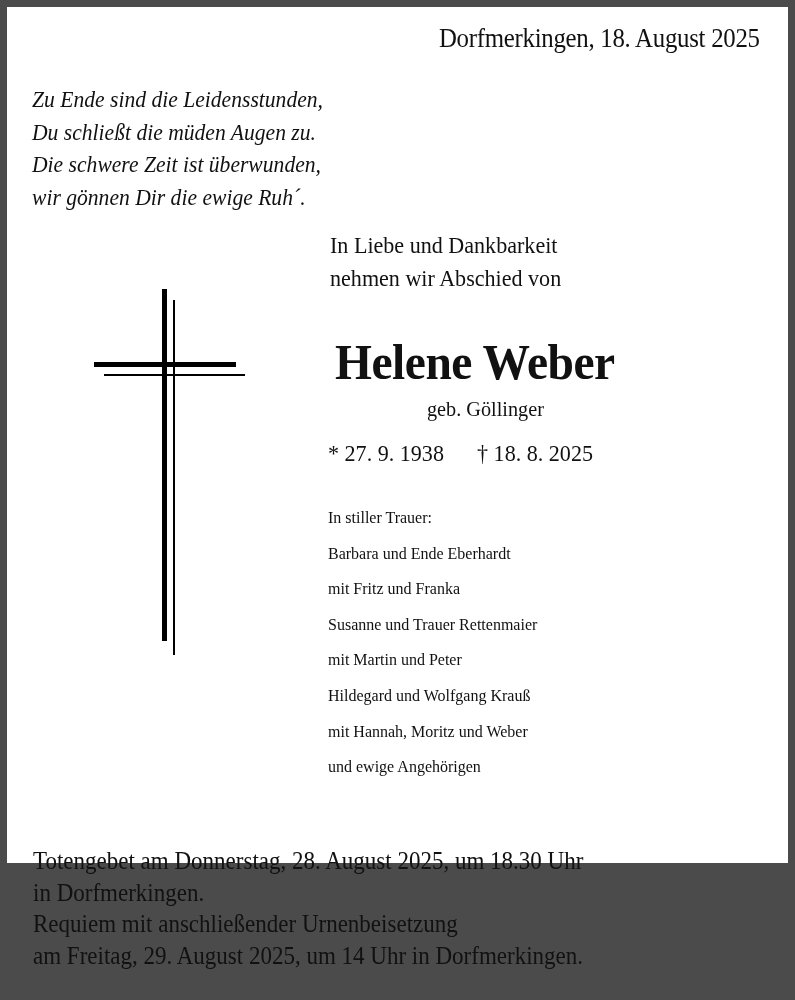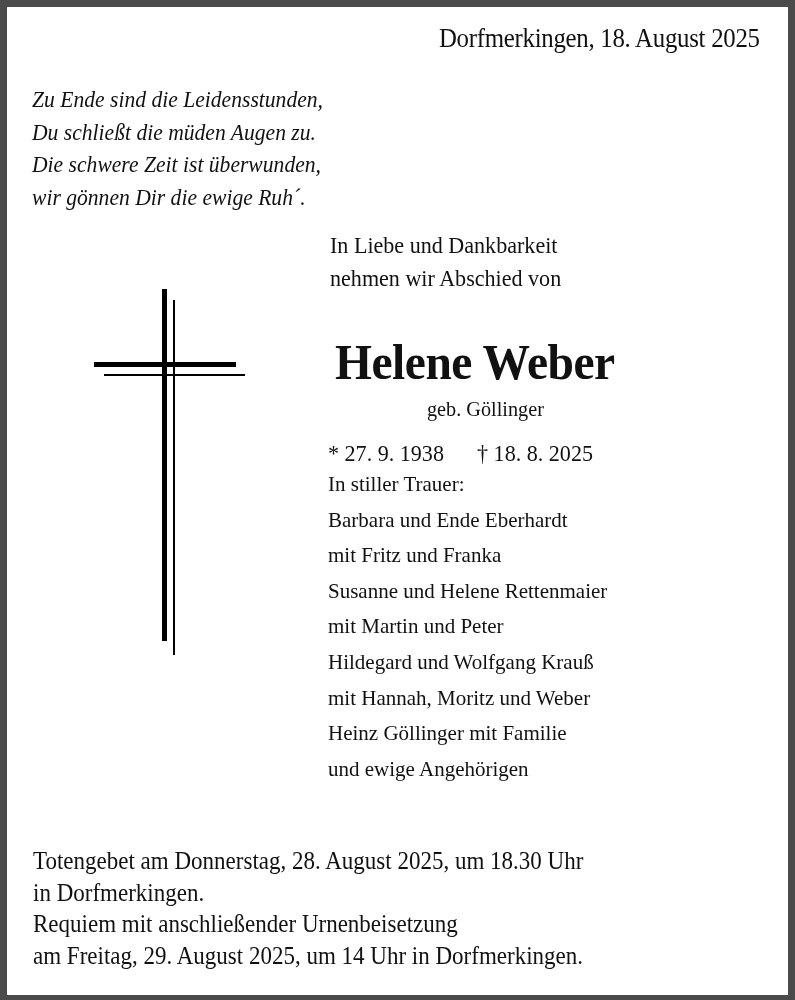--- a/index.html
+++ b/index.html
@@ -1,27 +1,27 @@
 <!DOCTYPE html>
 <html><head>
 <meta charset="utf-8">
 <style>
   html, body { margin:0; padding:0; }
   body { width:795px; height:1000px; background:#4b4b4b; position:relative; overflow:hidden;
          font-family:"Liberation Serif", serif; color:#111; }
-  .page { position:absolute; left:7px; top:7px; width:781px; height:988px; background:#fff; }
+  .page { position:absolute; left:7px; top:7px; width:781px; height:856px; background:#fff; }
   .abs { position:absolute; white-space:nowrap; }
   .date { right:28px; top:16px; font-size:27px; letter-spacing:-0.3px; transform:scaleX(0.92); transform-origin:right top; }
   .poem { left:25px; top:76px; font-style:italic; font-size:24px; line-height:32.5px; transform:scaleX(0.9); transform-origin:left top; }
   .intro { left:323px; top:222px; font-size:24px; line-height:33px; transform:scaleX(0.92); transform-origin:left top; }
   .name { left:328px; top:326px; font-size:50px; font-weight:bold; letter-spacing:-0.5px; transform:scaleX(0.95); transform-origin:left top; }
   .maiden { left:420px; top:389px; font-size:22px; transform:scaleX(0.92); transform-origin:left top; }
   .dates { left:321px; top:433px; font-size:24px; transform:scaleX(0.92); transform-origin:left top; }
   .dates .death { margin-left:36px; }
-  .mourners { left:321px; top:460px; font-size:21px; line-height:35.6px; }
+  .mourners { left:321px; top:493px; font-size:16px; line-height:35.6px; }
   .mourners b { font-weight:normal; }
   .service { left:26px; top:838px; font-size:25px; line-height:31.5px; transform:scaleX(0.92); transform-origin:left top; }
   .bar { position:absolute; background:#000; }
 </style>
 </head>
 <body>
 
 <div class="page">
 
   <div class="abs date">Dorfmerkingen, 18. August 2025</div>
@@ -49,25 +49,24 @@
   <div class="abs maiden">geb. Göllinger</div>
   <div class="abs dates">
     <span>* 27. 9. 1938</span><span class="death">† 18. 8. 2025</span>
   </div>
 
   <div class="abs mourners">
     <div>In stiller Trauer:</div>
     <div id="mourner-lines">
         <div><b>Barbara</b><span> und </span><b>Ende Eberhardt</b></div>
         <div><span>mit </span><b>Fritz</b><span> und </span><b>Franka</b></div>
-        <div><b>Susanne</b><span> und </span><b>Helene Rettenmaier</b></div>
+        <div><b>Susanne</b><span> und </span><b>Trauer Rettenmaier</b></div>
         <div><span>mit </span><b>Martin</b><span> und </span><b>Peter</b></div>
         <div><b>Hildegard</b><span> und </span><b>Wolfgang Krauß</b></div>
         <div><span>mit </span><b>Hannah, Moritz</b><span> und </span><b>Weber</b></div>
-        <div><b>Heinz Göllinger</b><span> mit Familie</span></div>
         <div><span>und ewige Angehörigen</span></div>
       </div>
   </div>
 
   <div class="abs service">
     <div>Totengebet am Donnerstag, 28. August 2025, um 18.30 Uhr</div>
     <div>in Dorfmerkingen.</div>
     <div>Requiem mit anschließender Urnenbeisetzung</div>
     <div>am Freitag, 29. August 2025, um 14 Uhr in Dorfmerkingen.</div>
   </div>

